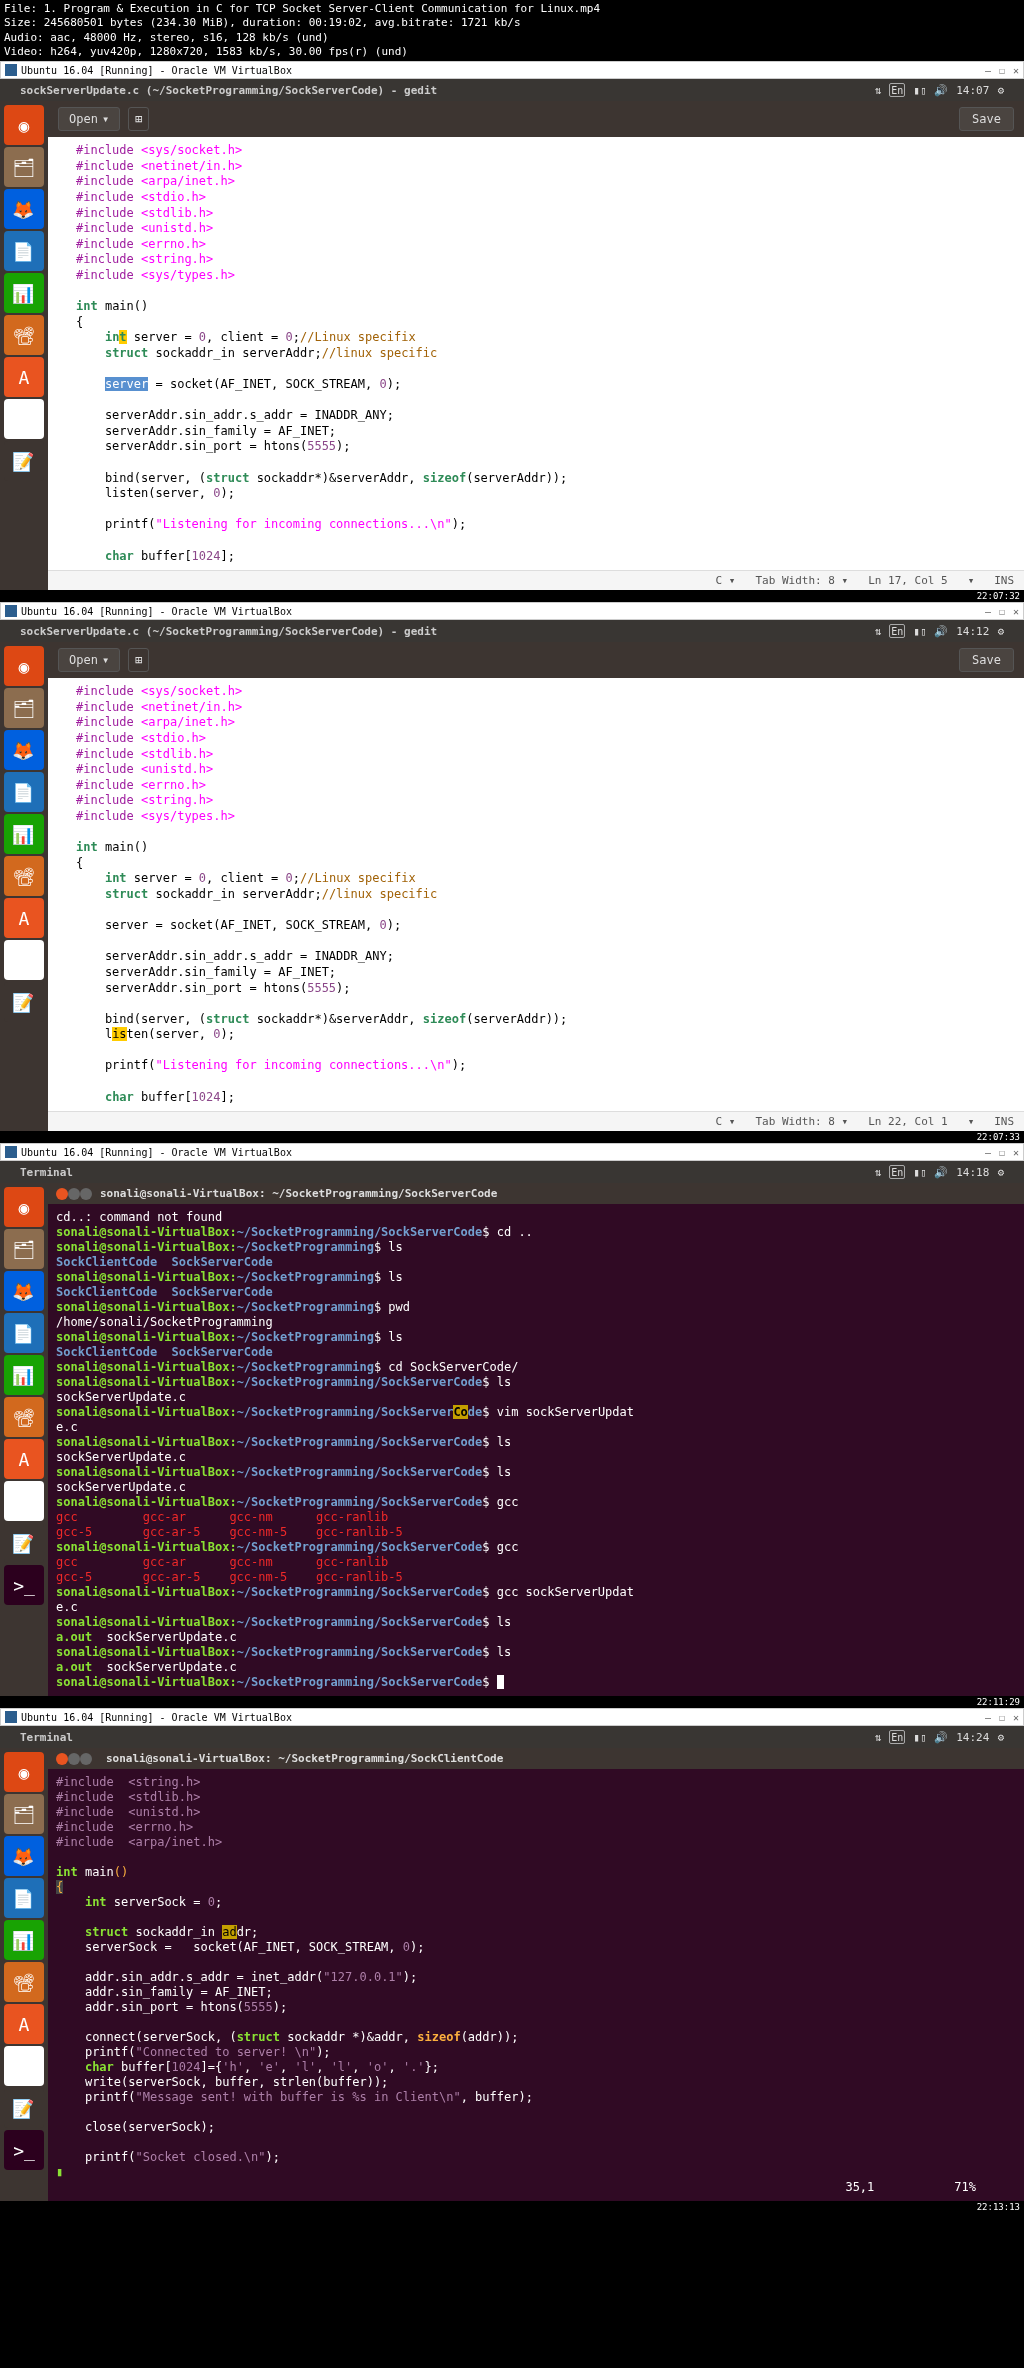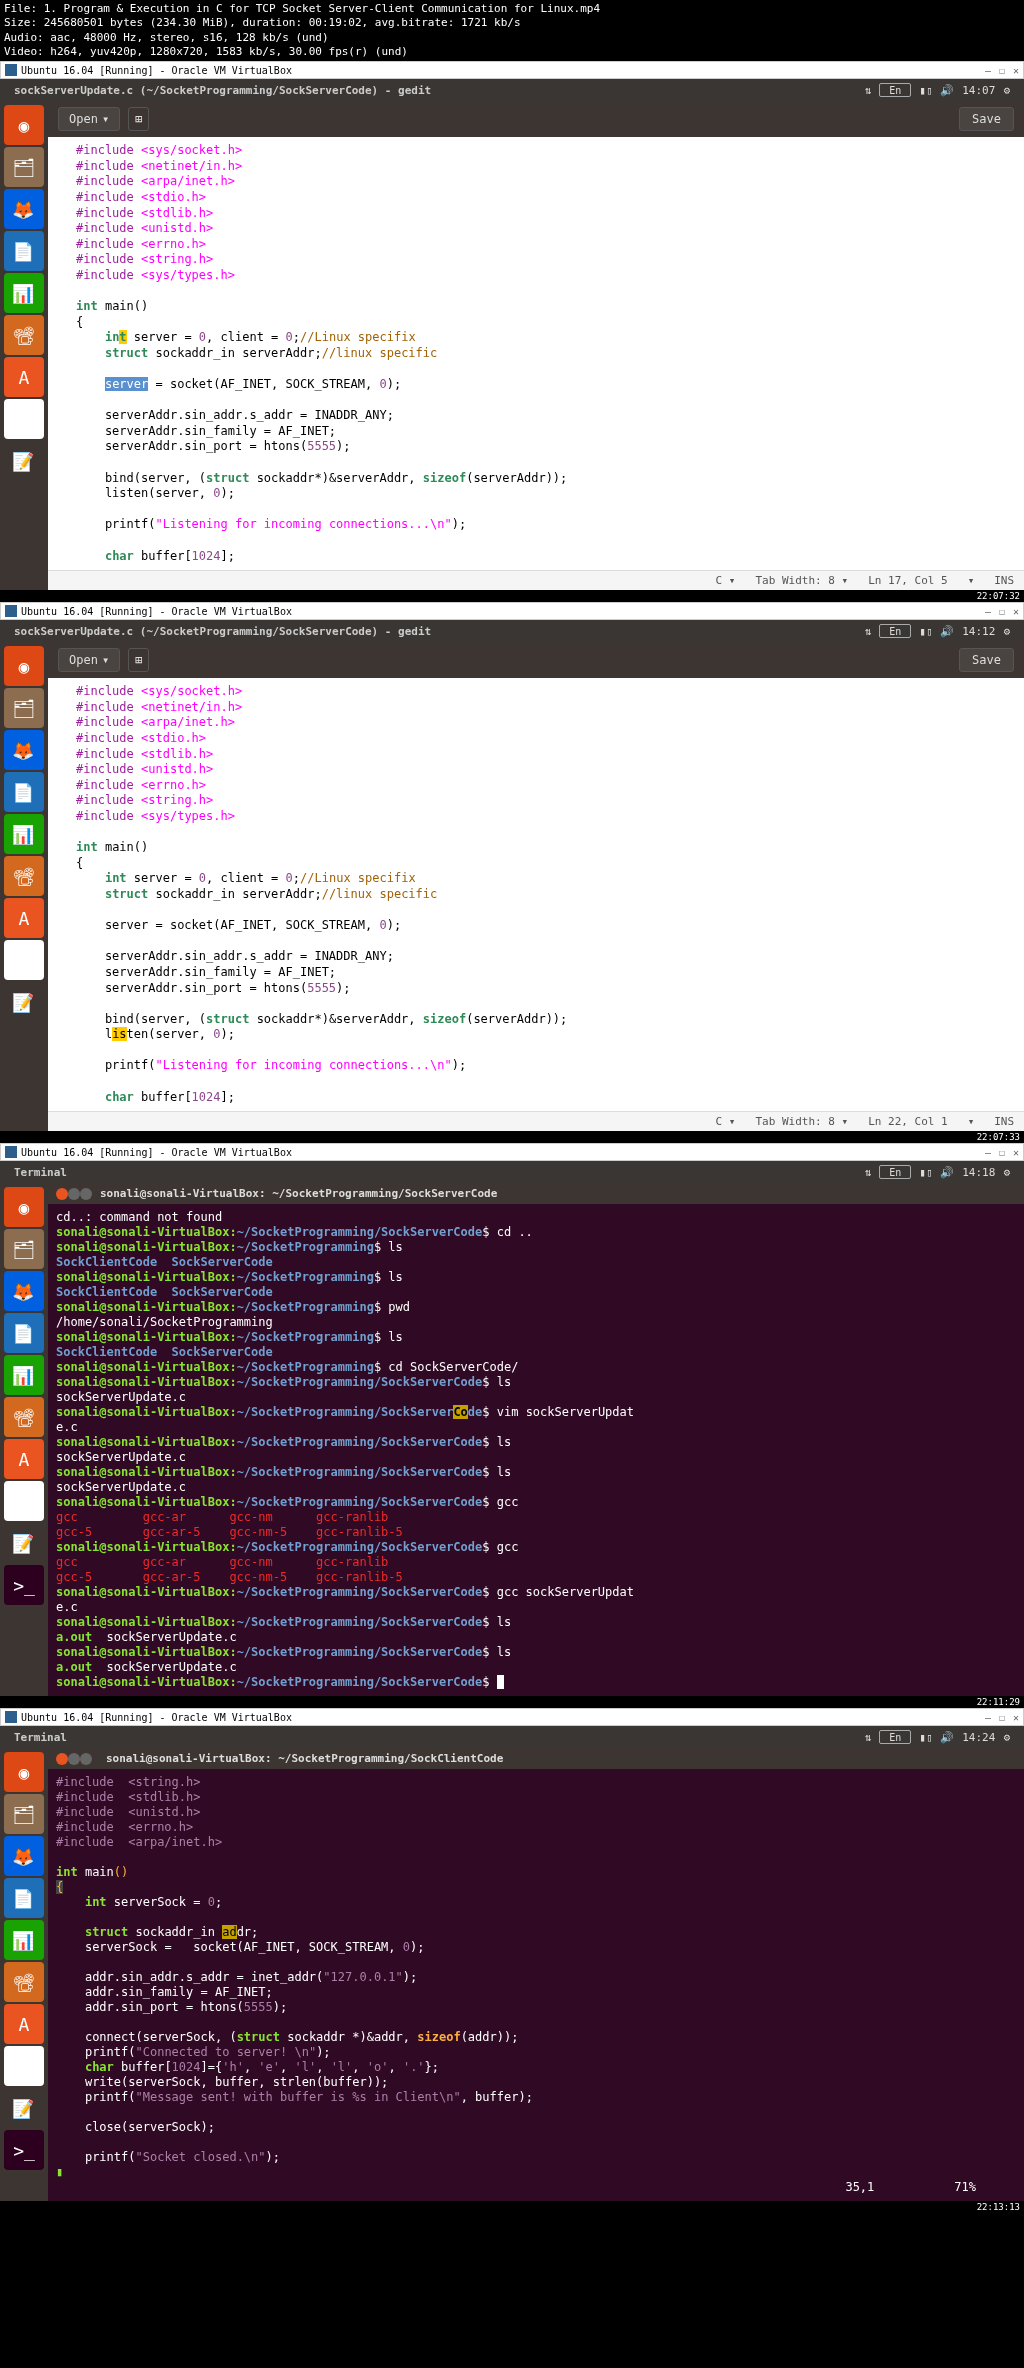--- a/index.html
+++ b/index.html
@@ -2,24 +2,24 @@
 <html><head>
 <meta charset="utf-8">
 <style>
 * { margin: 0; padding: 0; box-sizing: border-box; font-family: 'DejaVu Sans Mono', 'Courier New', monospace; }
 body { background: #000; width: 1024px; }
 .file-info { background: #000; color: #fff; padding: 2px 4px; font-size: 11px; font-family: cursive, 'Comic Sans MS'; line-height: 1.3; }
 .vm-titlebar { background: #fff; color: #000; font-size: 10px; padding: 2px 4px; display: flex; align-items: center; border: 1px solid #ccc; }
 .vm-titlebar .vm-icon { width: 12px; height: 12px; background: #2c5e8e; margin-right: 4px; display: inline-block; }
 .vm-titlebar .spacer { flex: 1; }
 .vm-controls span { margin-left: 8px; color: #666; font-size: 10px; }
-.ubuntu-panel { background: #393633; color: #ddd; font-size: 11px; padding: 4px 14px; display: flex; align-items: center; justify-content: space-between; }
+.ubuntu-panel { background: #393633; color: #ddd; font-size: 11px; padding: 4px 20px; display: flex; align-items: center; justify-content: space-between; }
 .panel-left { font-weight: bold; color: #ccc; }
 .panel-right { display: flex; align-items: center; gap: 8px; }
-.panel-icon { width: 32px; height: 14px; display: inline-flex; align-items: center; justify-content: center; font-size: 10px; color: #ddd; border: 1px solid #aaa; border-radius: 2px; }
+.panel-icon { width: 16px; height: 14px; display: inline-flex; align-items: center; justify-content: center; font-size: 10px; color: #ddd; border: 1px solid #aaa; border-radius: 2px; }
 .launcher { background: #3d3531; width: 48px; display: flex; flex-direction: column; align-items: center; padding: 4px 0; gap: 2px; }
 .launcher-item { width: 40px; height: 40px; border-radius: 4px; display: flex; align-items: center; justify-content: center; font-size: 18px; }
 .workspace { display: flex; background: #2d0922; }
 .gedit-toolbar { background: #3d3531; color: #ddd; padding: 6px 10px; display: flex; align-items: flex-start; gap: 8px; font-size: 12px; }
 .open-btn { background: #4a4440; border: 1px solid #555; padding: 4px 10px; border-radius: 3px; display: flex; align-items: center; gap: 4px; }
 .save-btn { background: #4a4440; border: 1px solid #555; padding: 4px 12px; border-radius: 3px; margin-left: auto; }
 .editor-area { background: #fff; padding: 6px 28px; font-size: 12px; line-height: 1.3; font-family: 'DejaVu Sans Mono', monospace; flex: 1; overflow: hidden; }
 .editor-area pre { white-space: pre; }
 .c-preproc { color: #a020a0; }
 .c-string { color: #ff00ff; }

